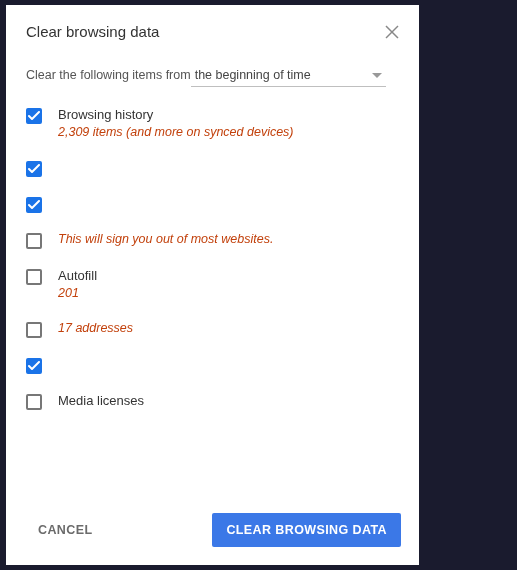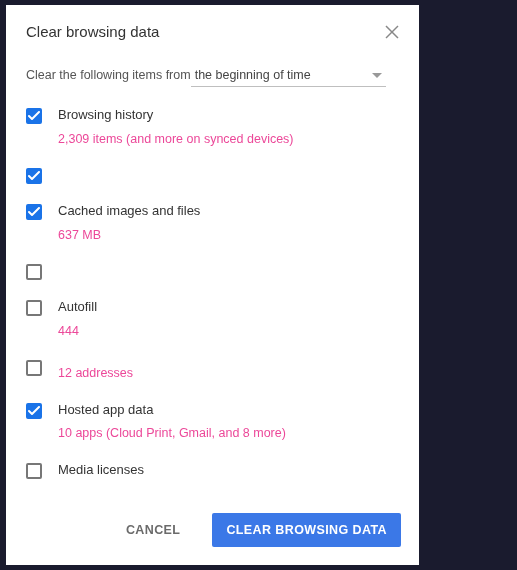--- a/index.html
+++ b/index.html
@@ -80,24 +80,24 @@
       background: #fff;
     }
     .checkbox.checked {
       background: #1a73e8;
       border-color: #1a73e8;
     }
     .checkbox.checked svg { display: block; }
     .checkbox svg { display: none; }
     .row-text { display: flex; flex-direction: column; }
     .row-label { font-size: 13px; color: #333; line-height: 1.35; }
-    .row-sub { font-size: 12.5px; color: #ec4899; line-height: 1.4; margin-top: 7px; }
+    .row-sub { font-size: 12.5px; color: #c2410c; line-height: 1.4; margin-top: 0; font-style: italic; }
     .footer {
       display: flex;
-      justify-content: flex-end;
+      justify-content: space-between;
       align-items: center;
       gap: 18px;
       padding: 14px 18px 18px 18px;
     }
     .btn {
       font-size: 12.5px;
       font-weight: 600;
       letter-spacing: 0.4px;
       padding: 10px 14px;
       border-radius: 2px;
@@ -155,52 +155,45 @@
         </div>
         <div class="row-text">
         </div>
       </div>
       <div class="row">
         <div class="checkbox checked">
           <svg width="12" height="10" viewBox="0 0 12 10">
             <path d="M1 5 L4 8 L11 1" stroke="#fff" stroke-width="2" fill="none" stroke-linecap="round" stroke-linejoin="round"></path>
           </svg>
         </div>
-        <div class="row-text">
-          <div class="row-label">Cached images and files</div>
-          <div class="row-sub">637 MB</div>
-        </div>
-      </div>
-      <div class="row">
-        <div class="checkbox"></div>
-        <div class="row-text">
+      </div>
+      <div class="row">
+        <div class="checkbox"></div>
+        <div class="row-text">
+          <div class="row-sub">This will sign you out of most websites.</div>
         </div>
       </div>
       <div class="row">
         <div class="checkbox"></div>
         <div class="row-text">
           <div class="row-label">Autofill</div>
-          <div class="row-sub">444</div>
-        </div>
-      </div>
-      <div class="row">
-        <div class="checkbox"></div>
-        <div class="row-text">
-          <div class="row-sub">12 addresses</div>
-        </div>
-      </div>
-      <div class="row">
-        <div class="checkbox checked">
-          <svg width="12" height="10" viewBox="0 0 12 10">
-            <path d="M1 5 L4 8 L11 1" stroke="#fff" stroke-width="2" fill="none" stroke-linecap="round" stroke-linejoin="round"></path>
-          </svg>
-        </div>
-        <div class="row-text">
-          <div class="row-label">Hosted app data</div>
-          <div class="row-sub">10 apps (Cloud Print, Gmail, and 8 more)</div>
+          <div class="row-sub">201</div>
+        </div>
+      </div>
+      <div class="row">
+        <div class="checkbox"></div>
+        <div class="row-text">
+          <div class="row-sub">17 addresses</div>
+        </div>
+      </div>
+      <div class="row">
+        <div class="checkbox checked">
+          <svg width="12" height="10" viewBox="0 0 12 10">
+            <path d="M1 5 L4 8 L11 1" stroke="#fff" stroke-width="2" fill="none" stroke-linecap="round" stroke-linejoin="round"></path>
+          </svg>
         </div>
       </div>
       <div class="row">
         <div class="checkbox"></div>
         <div class="row-text">
           <div class="row-label">Media licenses</div>
         </div>
       </div>
     </div>
 

